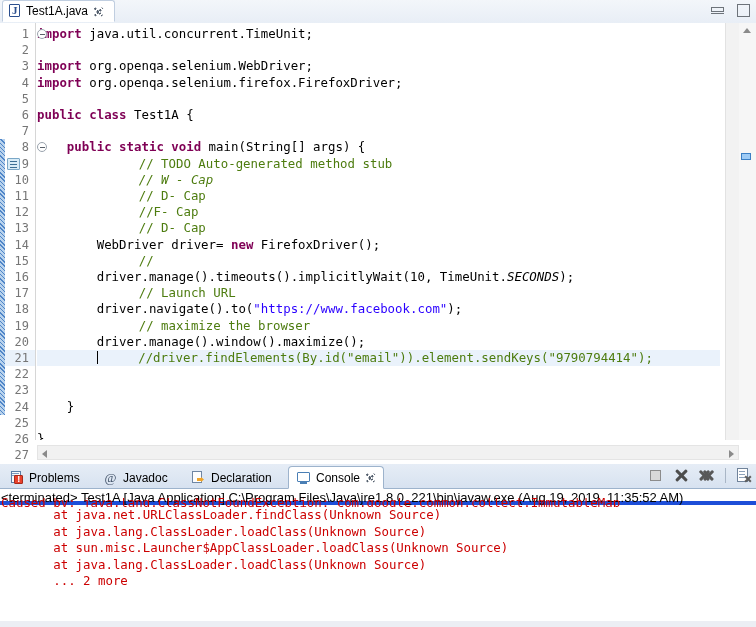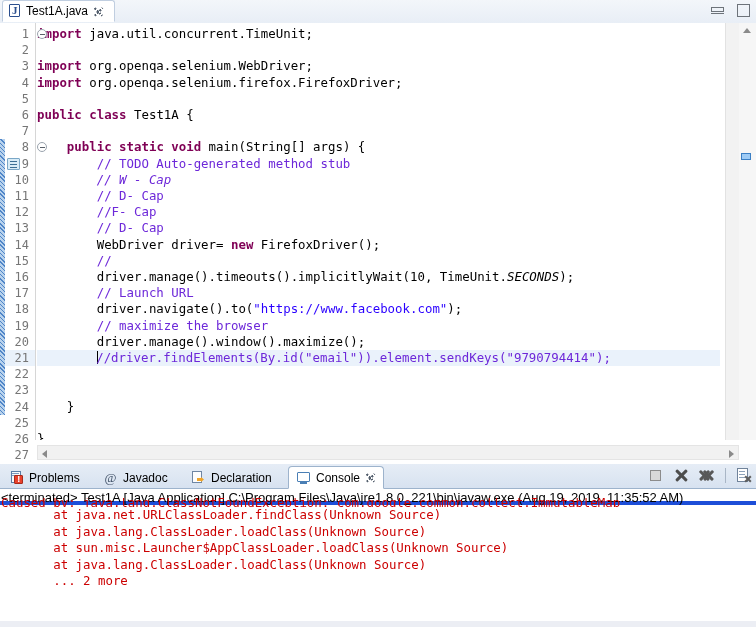--- a/index.html
+++ b/index.html
@@ -191,21 +191,21 @@
     width: 5px; height: 1px;
     background: #596069;
   }
   .cur-line {
     position: absolute;
     left: 0; right: 0;
     height: 16.2px;
     background: #eaf2fb;
   }
   .kw   { color: #7f0055; font-weight: bold; }
-  .cmt  { color: #6d28d9; }
+  .cmt  { color: #4d7c0f; margin-left: 42px; }
   .str  { color: #2a00ff; }
   .stat { color: #000000; font-style: italic; }
   .caret {
     display: inline-block;
     width: 0; border-left: 1.5px solid #000;
     height: 13px; vertical-align: -2px;
     margin-right: -1.5px;
   }
 
   

